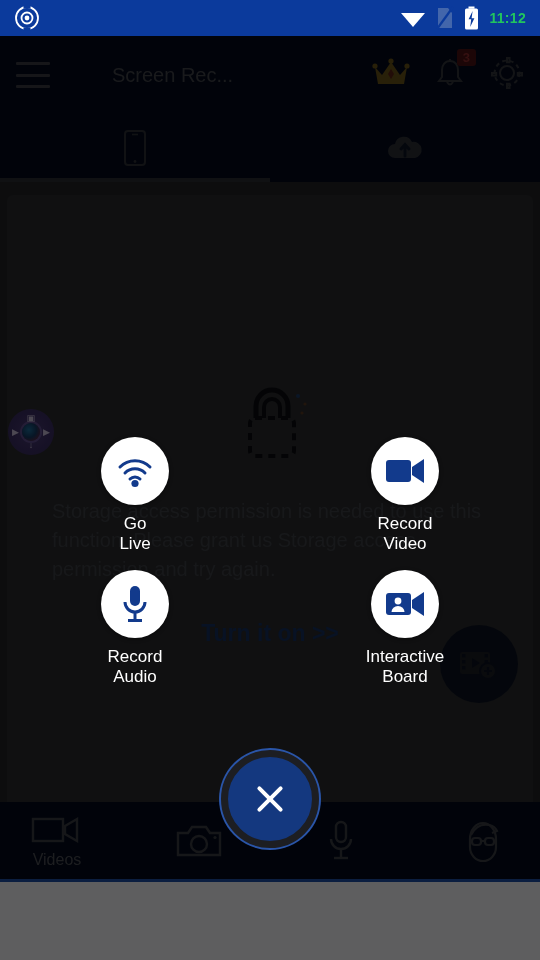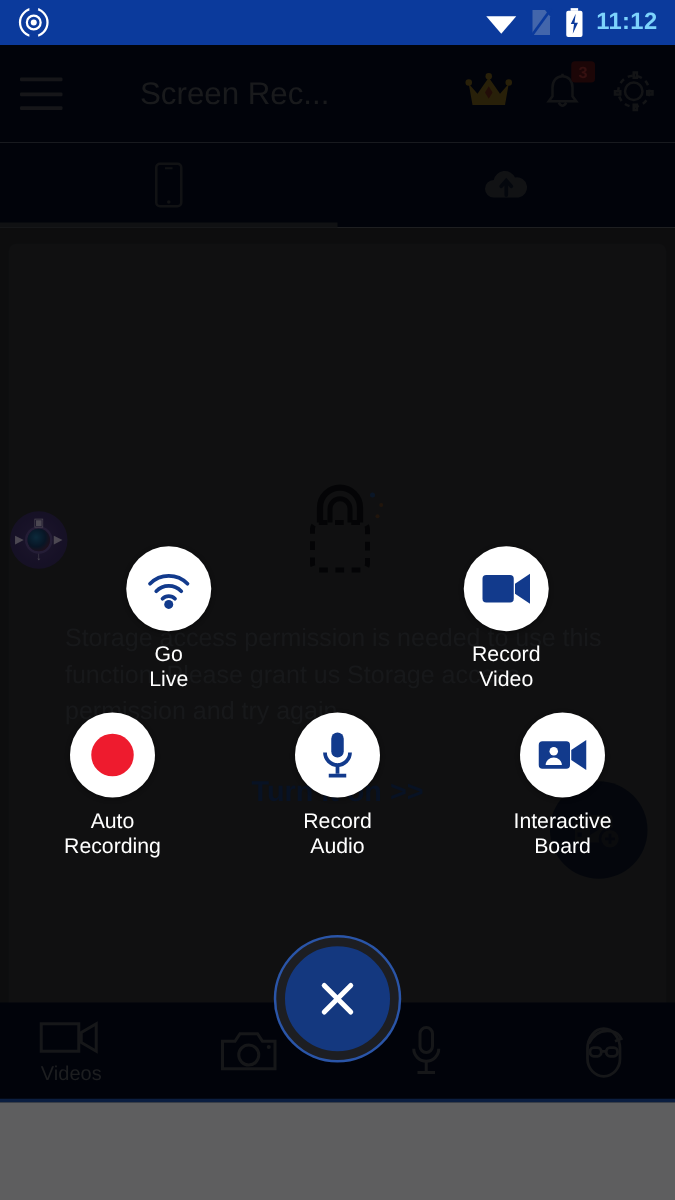--- a/index.html
+++ b/index.html
@@ -24,40 +24,40 @@
     display: flex; align-items: center;
     padding: 0 14px;
     z-index: 40;
   }
   #status-left { display: flex; align-items: center; }
   #status-right {
     margin-left: auto;
     display: flex; align-items: center; gap: 10px;
   }
   .sb-time {
-    color: #7dd3fc; font-size: 19px; font-weight: bold;
+    color: #22c55e; font-size: 14px; font-weight: bold;
     letter-spacing: .3px;
   }
 
   
   #app-layer {
     position: absolute; top: 36px; left: 0;
     width: 540px; height: 924px;
   }
   #app-bar {
     position: relative;
     height: 78px; width: 540px;
     background: #030a1c;
     display: flex; align-items: center;
     padding: 0 16px;
   }
   #menu-icon { width: 34px; height: 26px; display:flex; flex-direction:column; justify-content:space-between; }
   #menu-icon i { display:block; height:3px; background:#3a3c42; border-radius:1px; }
   #app-title {
-    color: #43454b; font-size: 25px;
+    color: #43454b; font-size: 20px;
     margin-left: 62px;
     white-space: nowrap;
   }
   #appbar-actions { margin-left:auto; display:flex; align-items:center; gap: 26px; }
   .bell-wrap { position: relative; }
   .bell-badge {
     position: absolute; top: -9px; right: -12px;
     background: #4a1113; color: #8c2b2c;
     font-size: 13px; font-weight: bold;
     padding: 1px 6px; border-radius: 3px;
@@ -385,29 +385,20 @@
               <path d="M27 10 L39 2 L39 26 L27 18 Z" fill="#123a8c"></path>
             </svg>
           </div>
           <div class="action-label">Record
 Video</div>
         </div>
 
       </div>
 
       <div class="action-row">
-        <div class="action-cell">
-          <div class="action-circle">
-            <svg width="40" height="40" viewBox="0 0 40 40">
-              <circle cx="20" cy="20" r="17" fill="#ee1b2e"></circle>
-            </svg>
-          </div>
-          <div class="action-label">Auto
-Recording</div>
-        </div>
 
         <div class="action-cell">
           <div class="action-circle">
             <svg width="28" height="40" viewBox="0 0 28 40">
               <rect x="9" y="2" width="10" height="20" rx="5" fill="#123a8c"></rect>
               <path d="M4 18 a10 10 0 0 0 20 0" fill="none" stroke="#123a8c" stroke-width="3"></path>
               <line x1="14" y1="28" x2="14" y2="35" stroke="#123a8c" stroke-width="3"></line>
               <line x1="7" y1="36.5" x2="21" y2="36.5" stroke="#123a8c" stroke-width="3"></line>
             </svg>
           </div>

